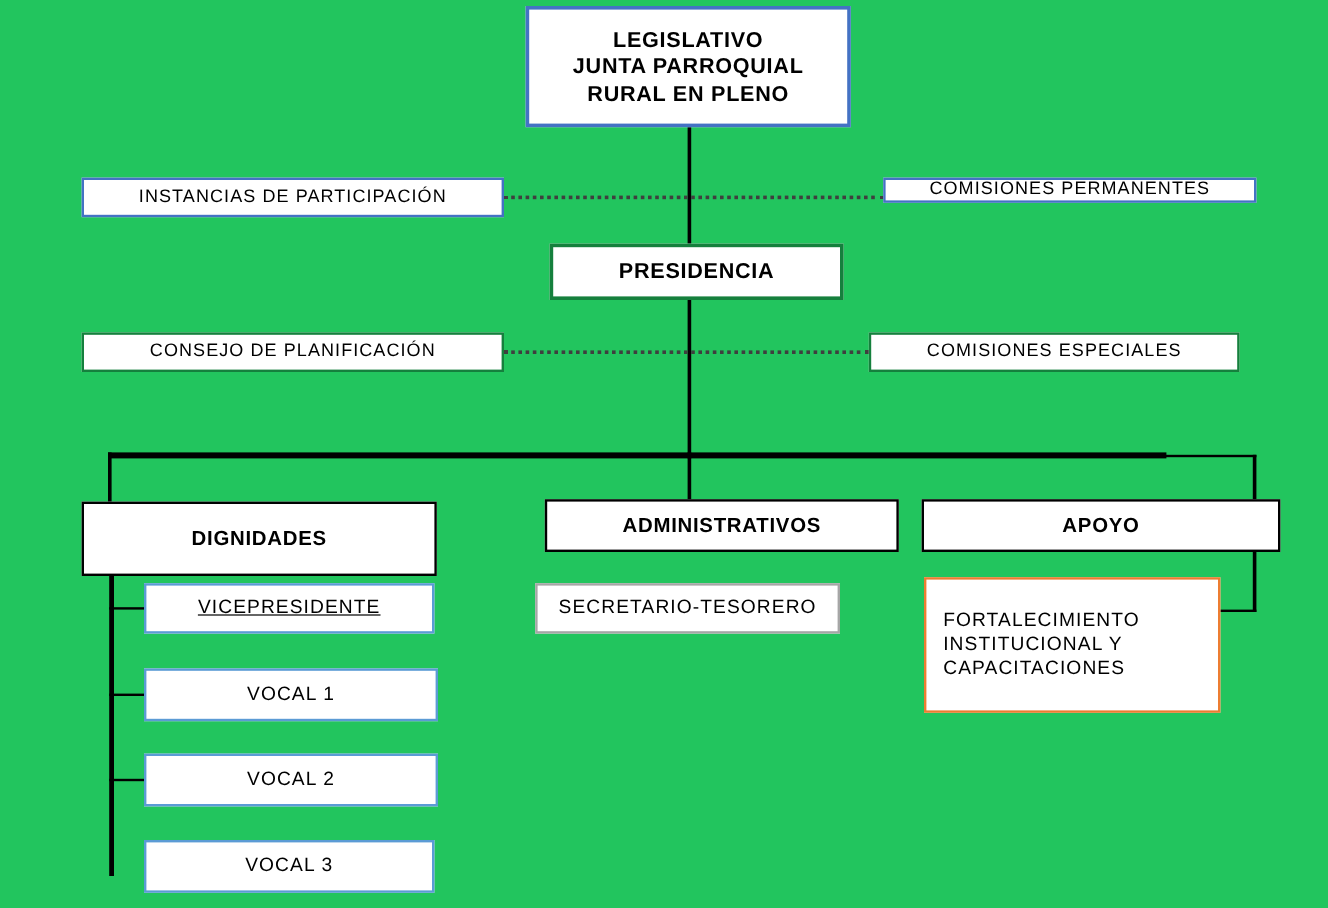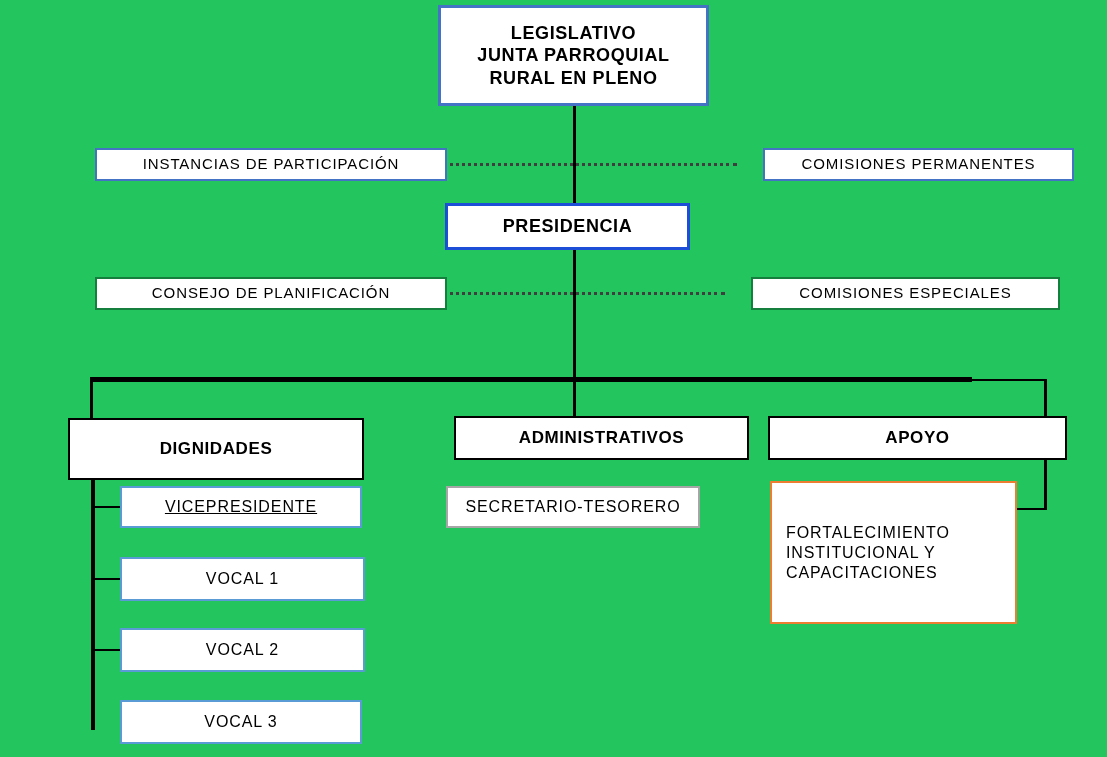--- a/index.html
+++ b/index.html
@@ -32,37 +32,37 @@
     display: block;
     width: 100%;
     line-height: 1.25;
     white-space: pre-line;
   }
   
   .b-blue-thick { border: 3px solid #4472C4; }
   .b-blue       { border: 2px solid #4472C4; }
   .b-lblue      { border: 2px solid #5B9BD5; }
   .b-green      { border: 2px solid #15803d; }
-  .b-green-thick{ border: 3px solid #1d4ed8; }
+  .b-green-thick{ border: 3px solid #15803d; margin-left: 13px; }
   .b-black      { border: 2px solid #000000; }
   .b-gray       { border: 2px solid #A6A6A6; }
   .b-orange     { border: 2px solid #ED7D31; }
 
   .t-bold {
     font-weight: bold;
     letter-spacing: 0.6px;
   }
   .t-reg {
     font-weight: normal;
     letter-spacing: 0.9px;
   }
   .s18 { font-size: 18px; }
   .s17 { font-size: 17px; }
   .s16 { font-size: 16px; }
-  .s15 { font-size: 15px; margin-left: 27px; }
+  .s15 { font-size: 15px; }
   .align-left  { justify-content: flex-start; text-align: left; padding-left: 14px; }
 
   
   .ln {
     position: absolute;
     background: #000000;
     z-index: 2;
   }
   .dotline {
     position: absolute;
@@ -102,21 +102,21 @@
   <div class="box b-blue-thick t-bold s18" style="left:438px; top:5px; width:271px; height:101px;">
     <span class="txt">LEGISLATIVO
 JUNTA PARROQUIAL
 RURAL EN PLENO</span>
   </div>
 
   <div class="box b-blue t-reg s15" style="left:68px; top:148px; width:352px; height:33px;">
     <span class="txt">INSTANCIAS  DE  PARTICIPACIÓN</span>
   </div>
 
-  <div class="box b-blue t-reg s15" style="left:736px; top:148px; width:311px; height:33px;">
+  <div class="box b-blue t-reg s15" style="left:736px; top:148px; width:311px; height:21px;">
     <span class="txt">COMISIONES  PERMANENTES</span>
   </div>
 
   <div class="box b-green-thick t-bold s18" style="left:445px; top:203px; width:245px; height:47px;">
     <span class="txt">PRESIDENCIA</span>
   </div>
 
   <div class="box b-green t-reg s15" style="left:68px; top:277px; width:352px; height:33px;">
     <span class="txt">CONSEJO DE PLANIFICACIÓN</span>
   </div>
@@ -150,19 +150,19 @@
   </div>
 
   <div class="box b-lblue t-reg s16" style="left:120px; top:700px; width:242px; height:44px;">
     <span class="txt">VOCAL 3</span>
   </div>
 
   <div class="box b-gray t-reg s16" style="left:446px; top:486px; width:254px; height:42px;">
     <span class="txt">SECRETARIO-TESORERO</span>
   </div>
 
-  <div class="box b-orange t-reg s16 align-left" style="left:770px; top:481px; width:247px; height:143px;">
+  <div class="box b-orange t-reg s16 align-left" style="left:770px; top:481px; width:247px; height:113px;">
     <span class="txt">FORTALECIMIENTO
 INSTITUCIONAL   Y
 CAPACITACIONES</span>
   </div>
 
 </div>
 
 </body></html>

